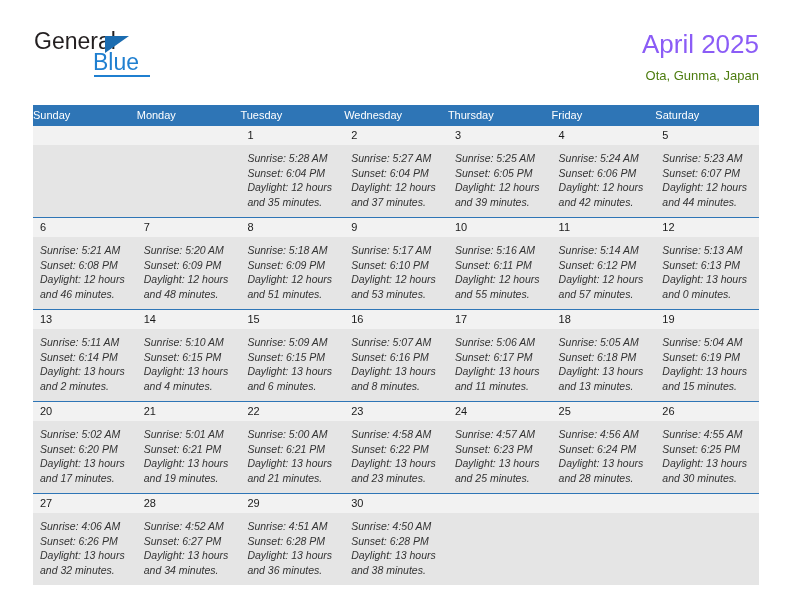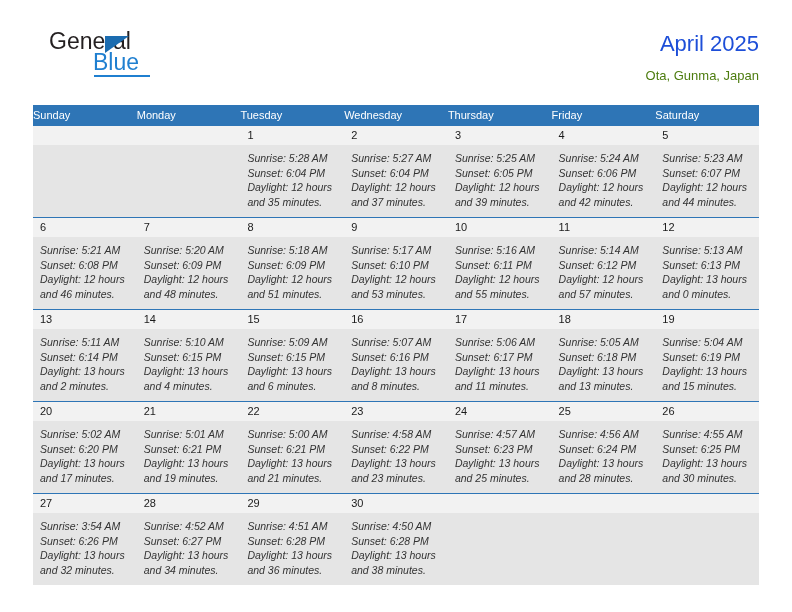--- a/index.html
+++ b/index.html
@@ -31,21 +31,21 @@
   }
   .brand {
     position: absolute;
     left: 0;
     top: 0;
     width: 230px;
     height: 60px;
   }
   .brand-general {
     position: absolute;
-    left: 16px;
+    left: 1px;
     top: 0px;
     font-size: 23px;
     letter-spacing: 0px;
     color: #231f20;
     line-height: 26px;
   }
   .brand-triangle {
     position: absolute;
     left: 72px;
     top: 8px;
@@ -71,22 +71,22 @@
     background: #1f7fd0;
   }
 
   .title-block {
     position: absolute;
     right: 0;
     top: 0;
     text-align: right;
   }
   .cal-title {
-    font-size: 22px;
-    color: #1d4ed8;
+    font-size: 26px;
+    color: #8b5cf6;
     line-height: 32px;
     white-space: nowrap;
   }
   .cal-subtitle {
     margin-top: 8px;
     font-size: 13px;
     color: #4d7c0f;
     line-height: 16px;
     white-space: nowrap;
   }
@@ -395,21 +395,21 @@
             <div class="num-cell">27</div>
             <div class="num-cell">28</div>
             <div class="num-cell">29</div>
             <div class="num-cell">30</div>
             <div class="num-cell"></div>
             <div class="num-cell"></div>
             <div class="num-cell"></div>
           </div>
           <div class="body-row">
             <div class="body-cell">
-              <div class="line">Sunrise: 3:54 AM</div>
+              <div class="line">Sunrise: 4:06 AM</div>
               <div class="line">Sunset: 6:26 PM</div>
               <div class="line">Daylight: 13 hours</div>
               <div class="line">and 32 minutes.</div>
             </div>
             <div class="body-cell">
               <div class="line">Sunrise: 4:52 AM</div>
               <div class="line">Sunset: 6:27 PM</div>
               <div class="line">Daylight: 13 hours</div>
               <div class="line">and 34 minutes.</div>
             </div>

